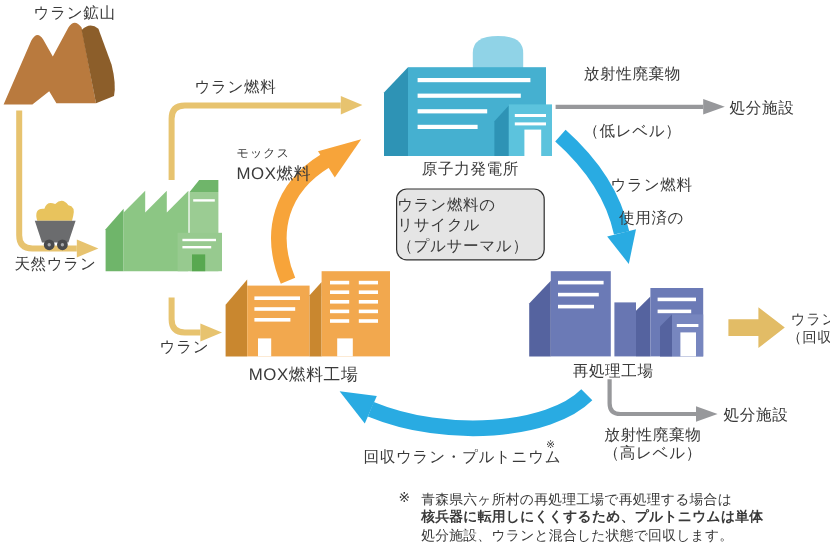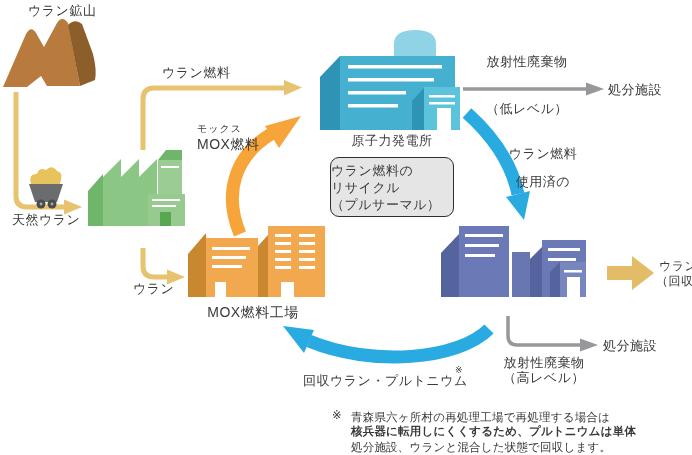--- a/index.html
+++ b/index.html
@@ -170,20 +170,21 @@
 
   <div class="lbl f13 c" style="left:493px;top:130px;width:100px;margin-top:44px;">使用済の</div>
   <div class="lbl f13 c" style="left:493px;top:146px;width:100px;">ウラン燃料</div>
 
   <div class="center-box">
     <div>ウラン燃料の</div>
     <div>リサイクル</div>
     <div>（プルサーマル）</div>
   </div>
 
+  <div class="lbl f13 c" style="left:461px;top:301px;width:100px;">再処理工場</div>
   <div class="lbl f12" style="left:659px;top:259px;">ウラン</div>
   <div class="lbl f12" style="left:656px;top:274px;">（回収）</div>
 
   <div class="lbl f13" style="left:603px;top:338px;">処分施設</div>
   <div class="lbl f13 c" style="left:494px;top:355px;width:100px;">放射性廃棄物</div>
   <div class="lbl f13 c" style="left:494px;top:370px;width:100px;">（高レベル）</div>
 
   <div class="lbl f13" style="left:303px;top:373px;">回収ウラン・プルトニウム</div>
   <span class="sup" style="left:455px;top:365px;position:absolute;">※</span>
 

